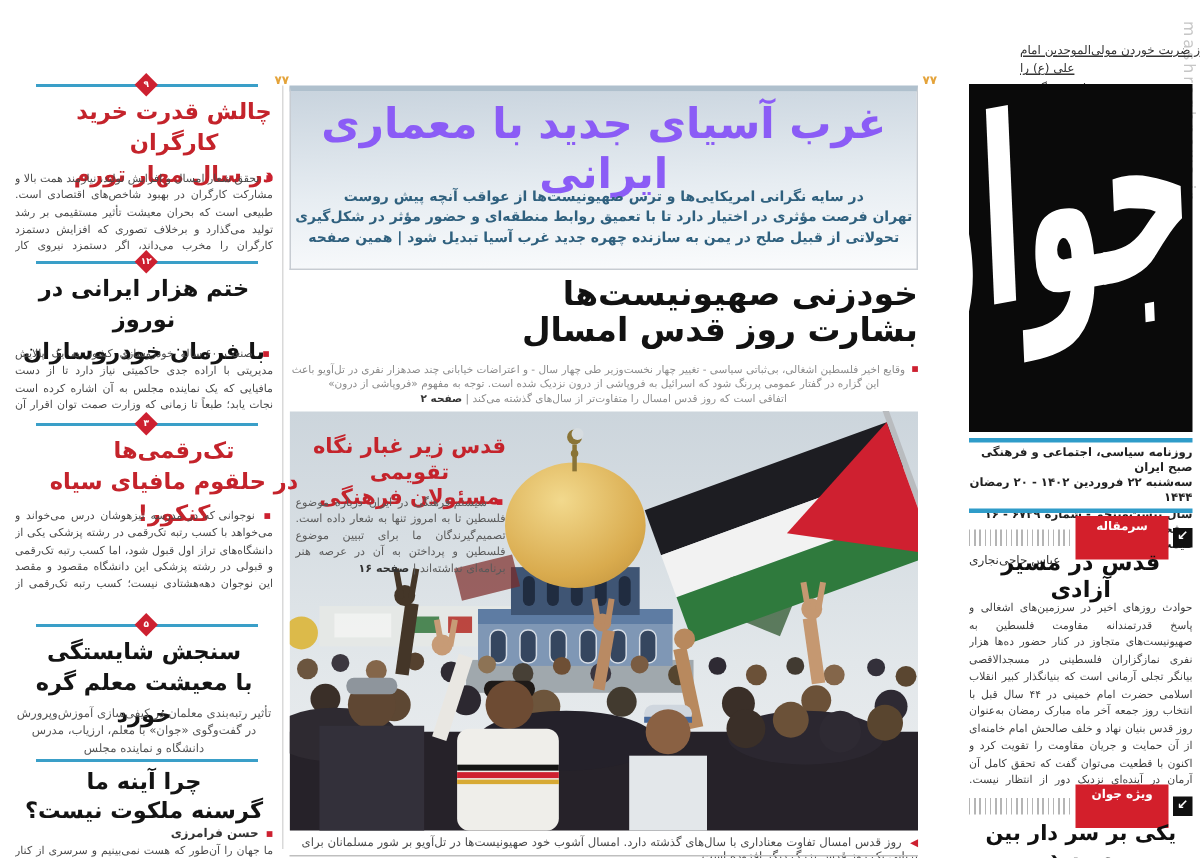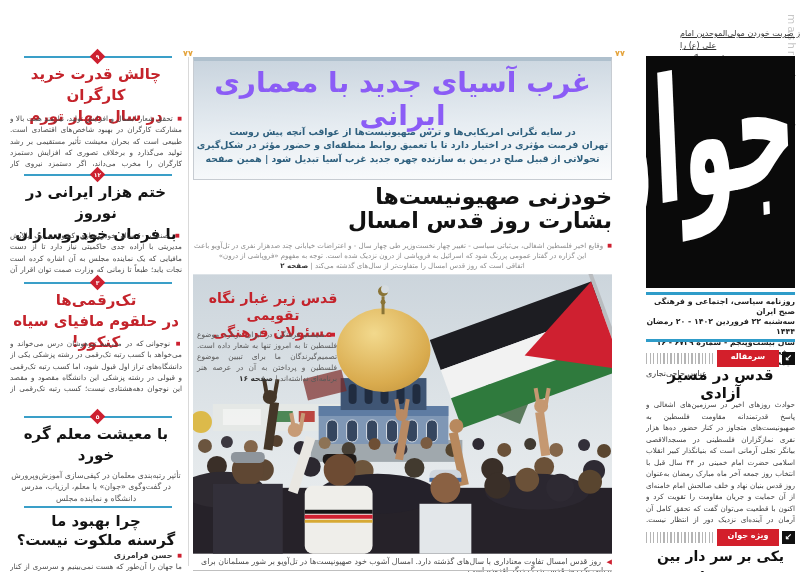--- a/index.html
+++ b/index.html
@@ -9,21 +9,21 @@
   
   .bluesep{position:absolute;height:2px;background:#3a9fc8;}
   .diam{position:absolute;top:-5px;width:11px;height:11px;background:#cd2030;transform:rotate(45deg);}
   .diam span{position:absolute;inset:0;transform:rotate(-45deg);color:#fff;font-size:6px;line-height:11px;text-align:center;font-weight:bold;}
   .orn{position:absolute;color:#e4a33a;font-size:8px;font-weight:bold;letter-spacing:-2px;}
   .vsep{position:absolute;width:1px;background:#d9d9d9;}
   .hairline{position:absolute;height:1px;background:#bfbfbf;}
 
   
   .lt{position:absolute;left:10px;width:172px;text-align:center;font-weight:bold;line-height:21px;font-size:15px;}
-  .lt.red{color:#c4232b;} .lt.blk{color:#141414;}
+  .lt.red{color:#c4232b;margin-left:20px;} .lt.blk{color:#141414;}
   .lbody{position:absolute;left:10px;width:172px;font-size:7.3px;line-height:1.55;color:#4a4a4a;
          text-align:justify;overflow:hidden;}
   .bul{color:#cd2030;font-size:5px;vertical-align:1.5px;margin-left:2px;}
   .lsub{position:absolute;left:10px;width:172px;text-align:center;font-size:7.8px;line-height:1.45;color:#555;}
   .lauthor{position:absolute;left:10px;width:172px;font-size:8px;font-weight:bold;color:#333;text-align:right;}
 
   
   .panel{position:absolute;left:193px;top:57px;width:419px;height:123px;box-sizing:border-box;
          border:1px solid #c7ccd2;border-top:4px solid #afc0cd;
          background:linear-gradient(178deg,#c9d4de 0%,#e7edf2 55%,#fbfcfd 100%);}
@@ -44,21 +44,21 @@
 
   
   .cond{position:absolute;left:680px;top:28px;width:150px;text-align:left;font-size:8px;line-height:1.55;color:#333;text-decoration:underline;}
   .logobox{position:absolute;left:646px;top:56px;width:149px;height:232px;background:#0a0a0a;overflow:hidden;}
   .logobox span{position:absolute;left:0;top:28px;width:100%;text-align:center;color:#fff;
                 font-size:84px;font-weight:bold;transform:scaleY(2.05) rotate(-5deg);transform-origin:center;}
   .brule{position:absolute;left:646px;width:149px;height:3px;background:#2f9cc9;}
   .pinfo{position:absolute;left:646px;width:149px;text-align:right;font-size:7.8px;line-height:1.3;color:#222;font-weight:bold;}
   .badgerow{position:absolute;left:646px;width:149px;height:13px;display:flex;direction:ltr;align-items:center;gap:3px;}
   .bars{flex:1;height:11px;background:repeating-linear-gradient(90deg,#b5b5b5 0 1px,#fff 1px 3.5px);}
-  .rbadge{width:62px;height:17px;background:#d31f2b;color:#fff;font-size:8px;font-weight:bold;
+  .rbadge{width:62px;height:29px;background:#d31f2b;color:#fff;font-size:8px;font-weight:bold;
           text-align:center;line-height:13px;}
   .csq{width:13px;height:13px;background:#101010;color:#fff;font-size:9px;line-height:13px;text-align:center;font-weight:bold;}
   .rauthor{position:absolute;left:646px;width:149px;text-align:left;font-size:8px;color:#333;}
   .rtitle{position:absolute;left:646px;width:149px;text-align:center;font-size:15px;font-weight:bold;color:#101010;}
   .rbody{position:absolute;left:646px;top:399px;width:149px;height:126px;overflow:hidden;
          font-size:7.2px;line-height:1.6;color:#3e3e3e;text-align:justify;}
   .sptitle{position:absolute;left:646px;top:548px;width:149px;text-align:center;font-size:14px;font-weight:bold;color:#101010;}
 
   .wm{position:absolute;left:786px;top:14px;writing-mode:vertical-rl;font-size:10.5px;
       letter-spacing:2px;color:#c6c6c6;direction:ltr;}
@@ -339,27 +339,28 @@
     <span class="bul">■</span>
     <span>نوجوانی که در مدرسه تیزهوشان درس می‌خواند و می‌خواهد با کسب رتبه تک‌رقمی در رشته پزشکی یکی از دانشگاه‌های تراز اول قبول شود، اما کسب رتبه تک‌رقمی و قبولی در رشته پزشکی این دانشگاه مقصود و مقصد این نوجوان دهه‌هشتادی نیست؛ کسب رتبه تک‌رقمی از این منظر برایش جذاب است که سکوی پرشی باشد برای جذب شدن در یکی از مؤسسات معروف کنکور و بعد هم مهاجرت کند</span>
   </p>
 
   <div class="bluesep" style="left:24px;top:416px;width:148px">
     <div class="diam" style="left:68px">
         <span>۵</span>
       </div>
   </div>
   <div class="lt blk" style="top:424px">
+    <div>سنجش شایستگی</div>
     <div>با معیشت معلم گره خورد</div>
   </div>
   <div class="lsub" style="top:470px">تأثیر رتبه‌بندی معلمان در کیفی‌سازی آموزش‌وپرورش در گفت‌وگوی «جوان» با معلم، ارزیاب، مدرس دانشگاه و نماینده مجلس</div>
 
   <div class="bluesep" style="left:24px;top:506px;width:148px"></div>
   <div class="lt blk" style="top:512px;line-height:19px">
-    <div>چرا بهبود ما</div>
+    <div>چرا آینه ما</div>
     <div>گرسنه ملکوت نیست؟</div>
   </div>
   <div class="lauthor" style="top:551px">
     <span class="bul">■</span>
     <span>حسن فرامرزی</span>
   </div>
   <p class="lbody" style="top:561px;height:11px;margin:0">
     <span>ما جهان را آن‌طور که هست نمی‌بینیم و سرسری از کنار خیلی از چیزهایی که پیرامون‌مان جریان دارد می‌گذریم</span>
   </p>
 

